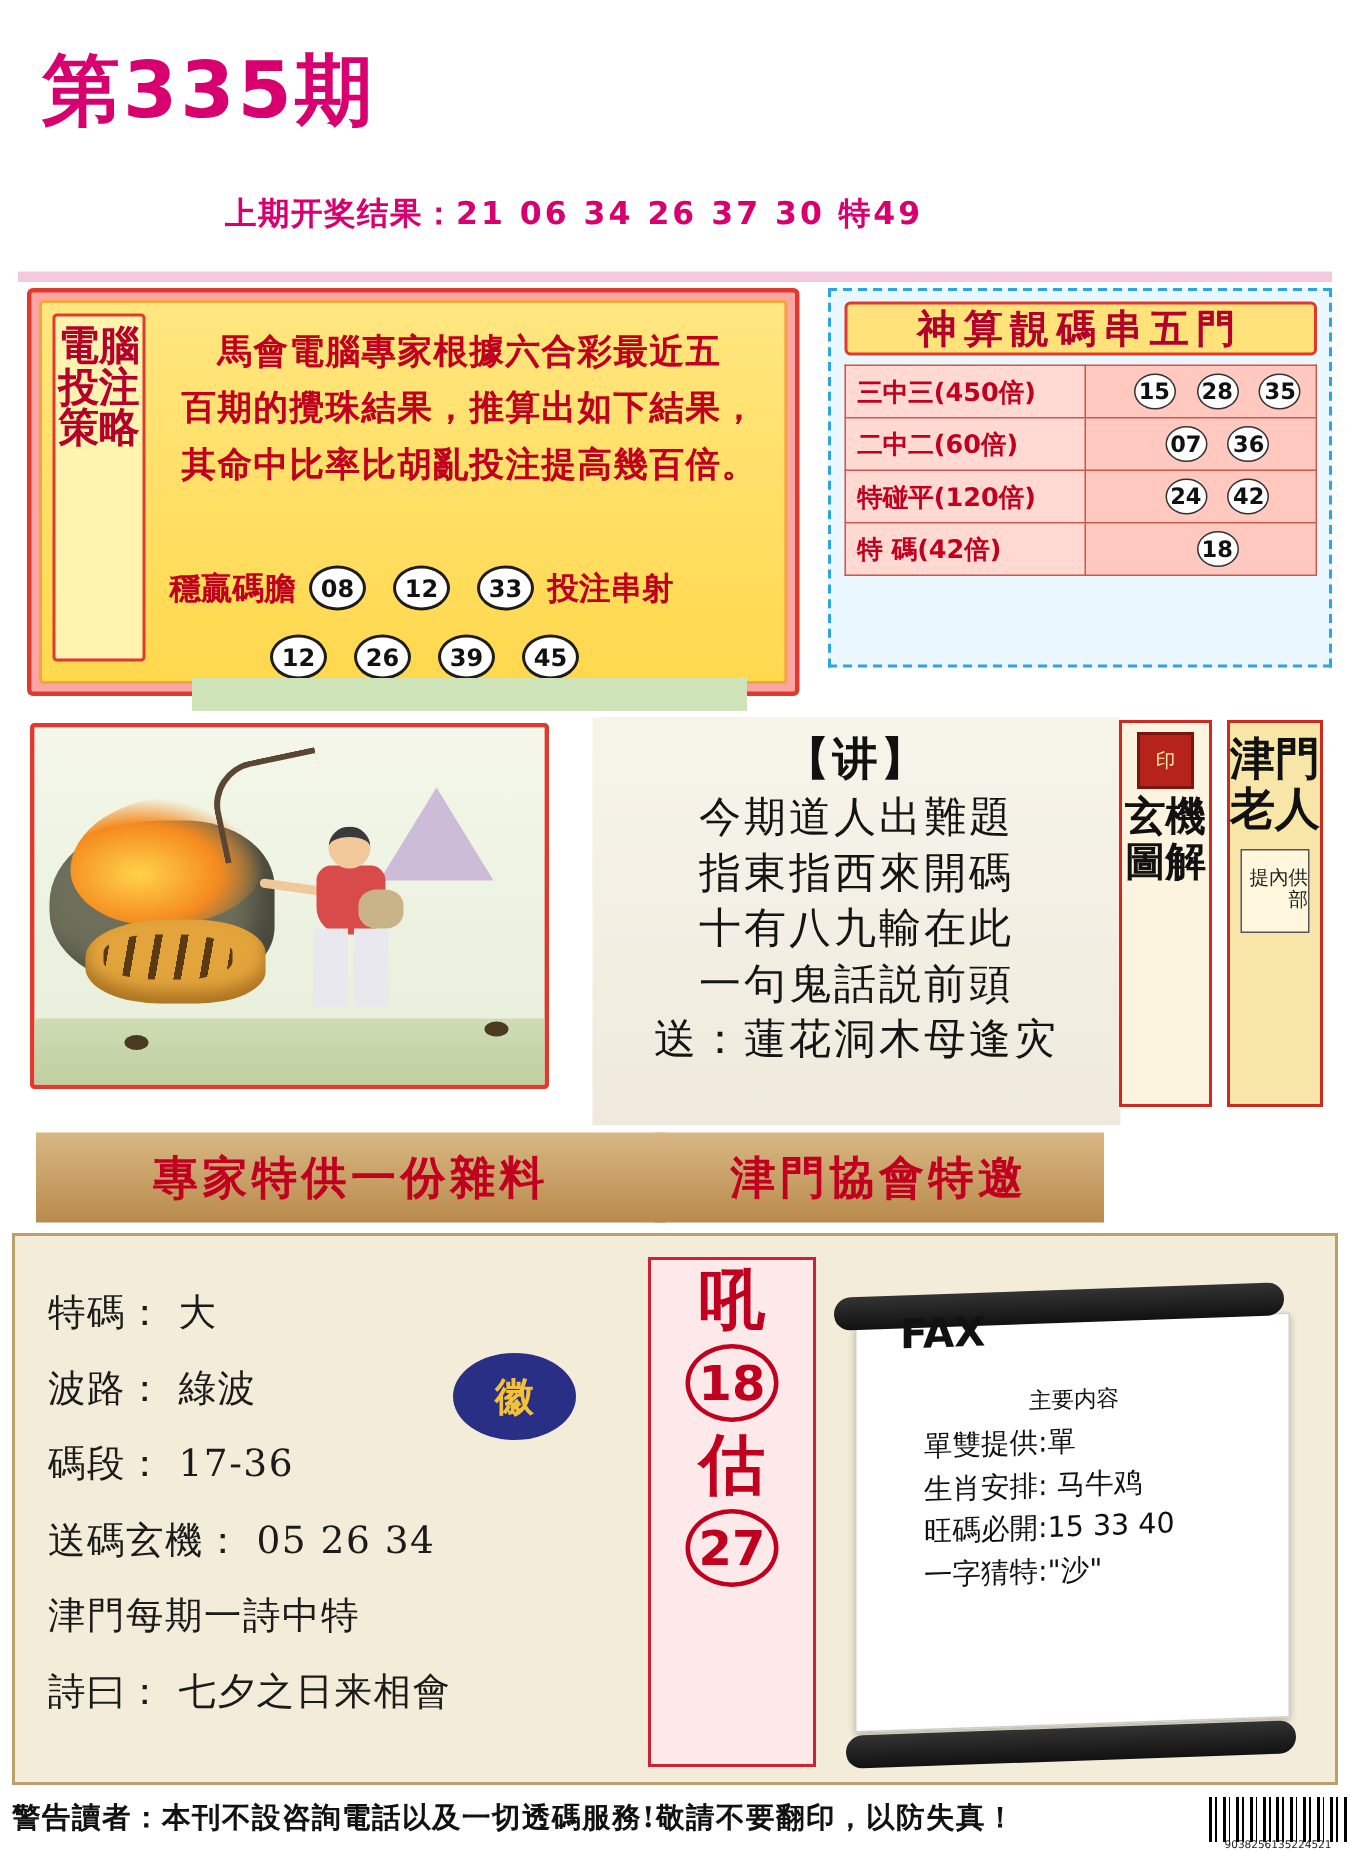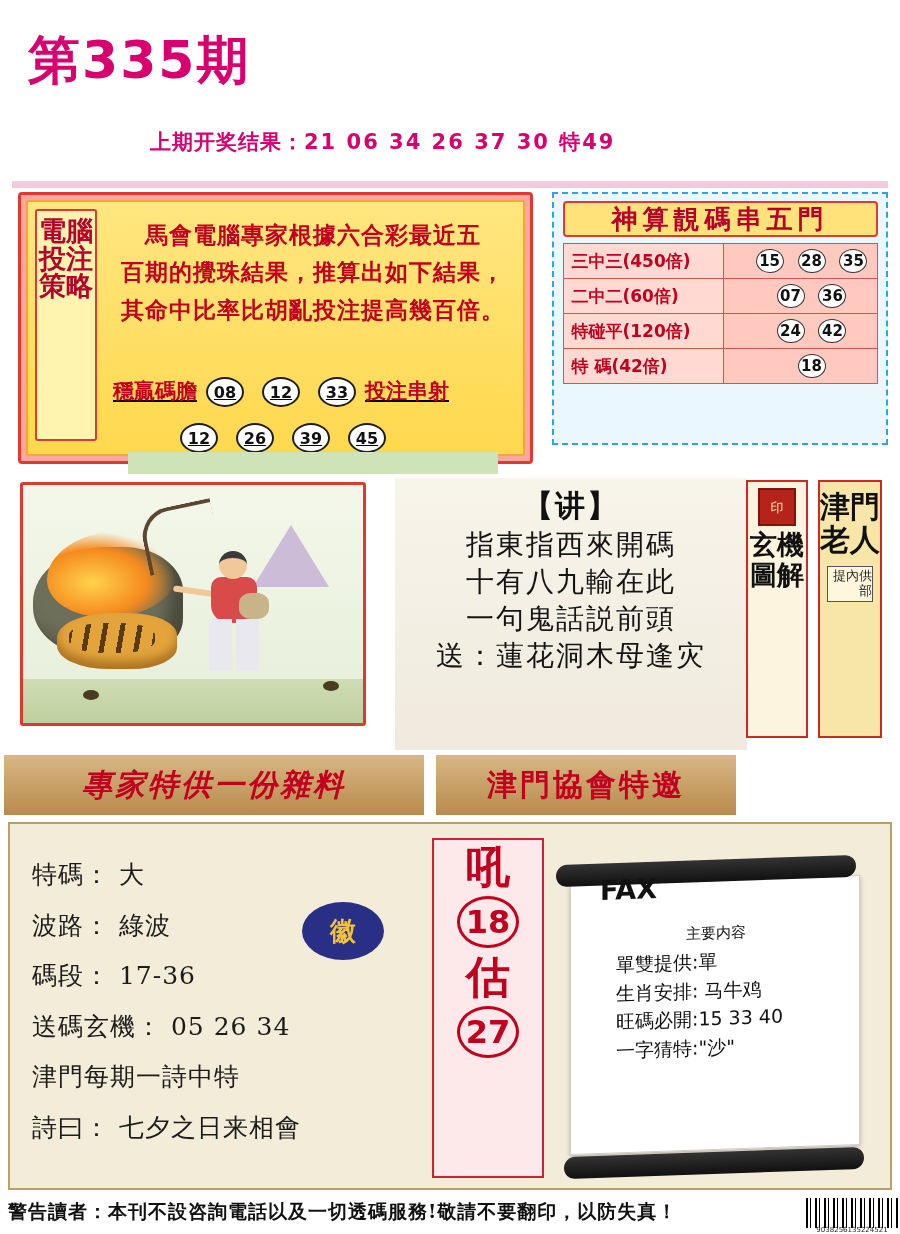--- a/index.html
+++ b/index.html
@@ -46,21 +46,21 @@
     text-align:center;padding-top:6px;box-sizing:border-box;
     font-family:"DejaVu Sans",sans-serif;
   }
   .strategy-title span{display:block;}
   .strategy-lines{
     position:absolute;left:92px;top:22px;width:400px;
     color:#c1001f;font-size:23px;font-weight:bold;line-height:1.62;
     text-align:center;letter-spacing:1px;
   }
   .pick-row{
-    position:absolute;left:92px;width:410px;display:flex;text-decoration:underline;
+    position:absolute;left:92px;width:410px;display:flex;align-items:center;
   }
   .pick-row1{top:182px;}
   .pick-row2{top:228px;left:150px;width:330px;}
   .pick-label{color:#c1001f;font-size:21px;font-weight:bold;white-space:nowrap;}
   .ball{
     width:38px;height:30px;border:2px solid #1c1c1c;border-radius:50%;
     background:#fff;color:#111;font-weight:bold;font-size:16px;
     display:inline-flex;align-items:center;justify-content:center;
     margin:0 9px;box-sizing:border-box;
   }
@@ -192,29 +192,29 @@
   .vert-laoren{
     position:absolute;left:818px;top:480px;width:64px;height:258px;
     background:#f7e6a8;border:2px solid #cf2a22;box-sizing:border-box;text-align:right;
   }
   .vert-laoren .txt{
     font-size:30px;font-weight:bold;color:#111;line-height:1.1;margin-top:8px;
   }
   .vert-laoren .txt span{display:block;}
   .vert-laoren .note{
     margin:10px auto 0;width:44px;border:1px solid #555;font-size:13px;
-    color:#222;line-height:1.15;padding:2px 0;background:#fff7dd;
+    color:#222;line-height:1.15;padding:12px 0;background:#fff7dd;
   }
   .vert-laoren .note span{display:block;}
 
   
   .ribbon-left{
-    position:absolute;left:4px;top:755px;width:420px;height:60px;
+    position:absolute;left:24px;top:755px;width:420px;height:60px;
     background:linear-gradient(180deg,#d8b783,#b98a4d);
-    display:flex;align-items:center;justify-content:center;font-style:italic;
+    display:flex;align-items:center;justify-content:center;
   }
   .ribbon-right{
     position:absolute;left:436px;top:755px;width:300px;height:60px;
     background:linear-gradient(180deg,#d8b783,#b98a4d);
     display:flex;align-items:center;justify-content:center;
   }
   .ribbon-text{
     font-size:30px;font-weight:bold;color:#c1001f;letter-spacing:3px;
     font-family:"DejaVu Serif","Liberation Serif",serif;
   }
@@ -380,20 +380,21 @@
     <div class="man-body"></div>
     <div class="man-head"></div>
     <div class="man-legs"></div>
     <div class="pot"></div>
     <div class="bug" style="left:60px;top:205px;"></div>
     <div class="bug" style="left:300px;top:196px;"></div>
   </div>
 
   <div class="poem">
     <div class="tag">【讲】</div>
+    <div class="line">今期道人出難題</div>
     <div class="line">指東指西來開碼</div>
     <div class="line">十有八九輸在此</div>
     <div class="line">一句鬼話説前頭</div>
     <div class="line">送：蓮花洞木母逢灾</div>
   </div>
 
   <div class="vert-xuanji">
     <div class="stamp">印</div>
     <div class="txt">
       <span>玄機圖解</span>

